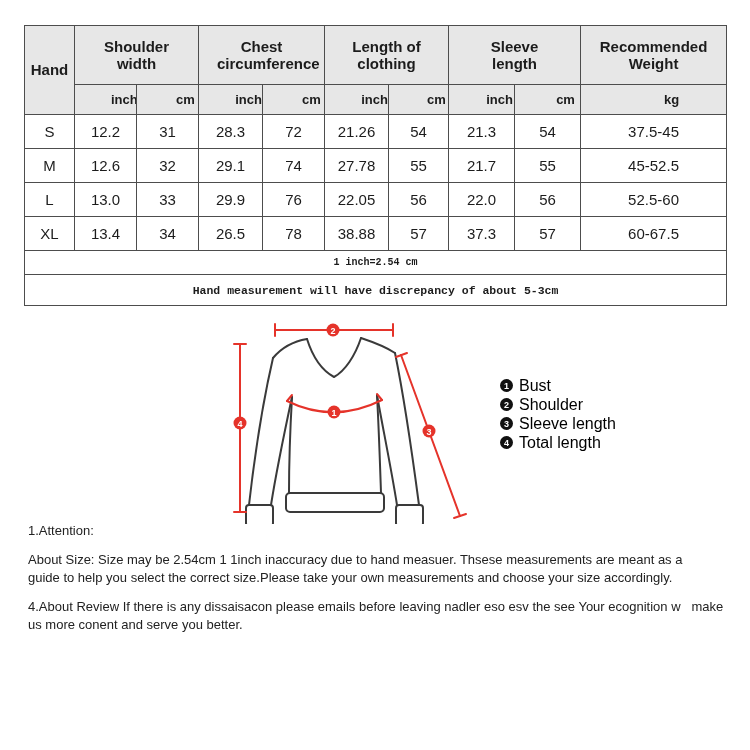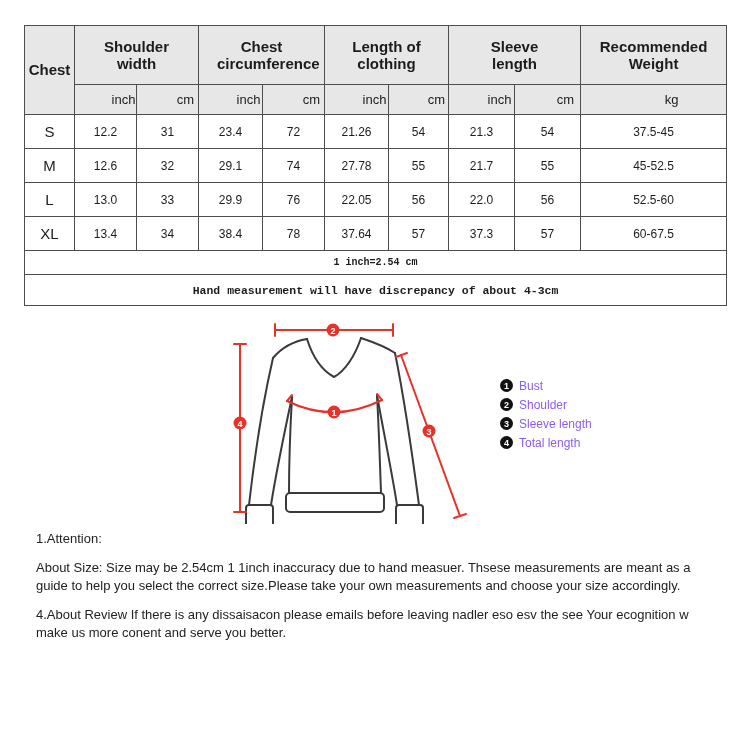--- a/index.html
+++ b/index.html
@@ -14,70 +14,70 @@
   }
   .size-table td,.size-table th{
     border:1px solid #4d4d4d;text-align:center;vertical-align:middle;
     padding:0;background:#ffffff;color:#1c1c1c;overflow:hidden;margin-top:48px;
   }
   .size-table thead th{
     background:#e7e7e7;font-weight:bold;font-size:15px;line-height:1.15;
   }
   .size-table thead .grp{padding:0 18px;height:58px;}
   .size-table thead .units td{
-    background:#e7e7e7;font-weight:normal;font-size:13px;height:29px;padding-left:36px;
-  }
-  .size-table tbody td{font-size:12px;height:33px;}
+    background:#e7e7e7;font-weight:bold;font-size:13px;height:29px;padding-left:36px;
+  }
+  .size-table tbody td{font-size:15px;height:33px;}
   .size-table td.size-cell{font-size:15px;}
   .size-table .note-row-1 td{
     height:23px;font-family:"Liberation Mono", monospace;
     font-weight:bold;font-size:10px;
   }
   .size-table .note-row-2 td{
     height:30px;font-family:"Liberation Mono", monospace;
     font-weight:bold;font-size:11.5px;
   }
   
   .diagram{position:absolute;left:0;top:312px;width:750px;height:212px;}
   .diagram svg{position:absolute;left:0;top:0;}
   .legend{position:absolute;left:500px;top:64px;}
   .legend-item{display:flex;align-items:center;height:19px;}
   .legend-badge{
     width:13px;height:13px;border-radius:50%;background:#111;color:#fff;
     font-size:9px;font-weight:bold;display:flex;align-items:center;
     justify-content:center;margin-right:6px;flex:0 0 13px;
   }
-  .legend-label{font-size:12px;color:#8b5cf6;}
+  .legend-label{font-size:16px;color:#000000;}
   
   .notes{position:absolute;left:28px;top:522px;width:696px;}
   .note-section{margin:0 0 10px 0;}
   .note-heading,.note-body{
     font-size:13px;line-height:18.5px;color:#222;
-    white-space:pre-wrap;margin:8px;
+    white-space:pre-wrap;margin:0;
   }
 </style>
 </head>
 <body>
 
 <table class="size-table">
   <colgroup>
     <col style="width:50px">
       <col style="width:62px">
       <col style="width:62px">
     <col style="width:64px">
       <col style="width:62px">
       <col style="width:64px">
     <col style="width:60px">
       <col style="width:66px">
       <col style="width:66px">
     <col style="width:146px">
   </colgroup>
   <thead>
     <tr>
-      <th rowspan="2">Chest</th>
+      <th rowspan="2">Hand</th>
       <th colspan="2" class="grp">Shoulder width</th>
       <th colspan="2" class="grp">Chest circumference</th>
       <th colspan="2" class="grp">Length of clothing</th>
       <th colspan="2" class="grp">Sleeve length</th>
       <th class="grp">Recommended Weight</th>
     </tr>
     <tr class="units">
       <td>inch</td>
       <td>cm</td>
       <td>inch</td>
@@ -87,21 +87,21 @@
       <td>inch</td>
       <td>cm</td>
       <td>kg</td>
     </tr>
   </thead>
   <tbody>
       <tr>
         <td class="size-cell">S</td>
         <td>12.2</td>
         <td>31</td>
-        <td>23.4</td>
+        <td>28.3</td>
         <td>72</td>
         <td>21.26</td>
         <td>54</td>
         <td>21.3</td>
         <td>54</td>
         <td>37.5-45</td>
       </tr>
       <tr>
         <td class="size-cell">M</td>
         <td>12.6</td>
@@ -123,35 +123,35 @@
         <td>22.05</td>
         <td>56</td>
         <td>22.0</td>
         <td>56</td>
         <td>52.5-60</td>
       </tr>
       <tr>
         <td class="size-cell">XL</td>
         <td>13.4</td>
         <td>34</td>
-        <td>38.4</td>
+        <td>26.5</td>
         <td>78</td>
-        <td>37.64</td>
+        <td>38.88</td>
         <td>57</td>
         <td>37.3</td>
         <td>57</td>
         <td>60-67.5</td>
       </tr>
     </tbody>
   <tfoot>
     <tr class="note-row-1">
       <td colspan="10">1 inch=2.54 cm</td>
     </tr>
     <tr class="note-row-2">
-      <td colspan="10">Hand measurement will have discrepancy of about 4-3cm</td>
+      <td colspan="10">Hand measurement will have discrepancy of about 5-3cm</td>
     </tr>
   </tfoot>
 </table>
 
 <div class="diagram">
   <svg width="750" height="212" viewBox="0 0 750 212">
 
     <g stroke="#3a3a3a" stroke-width="2" fill="none" stroke-linecap="round" stroke-linejoin="round">
       <path d="M273,46 C264,85 255,140 249,193"></path>
       <rect x="246" y="193" width="27" height="21" rx="3"></rect>

